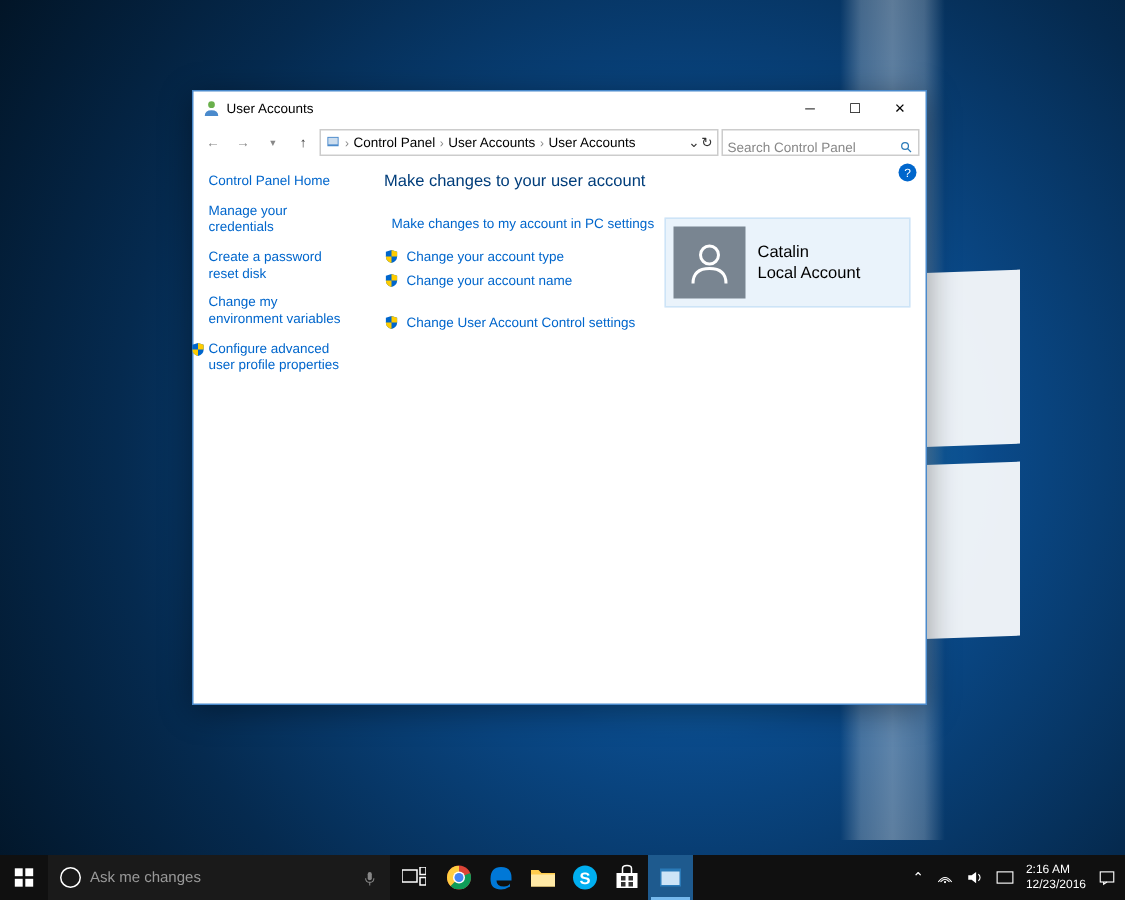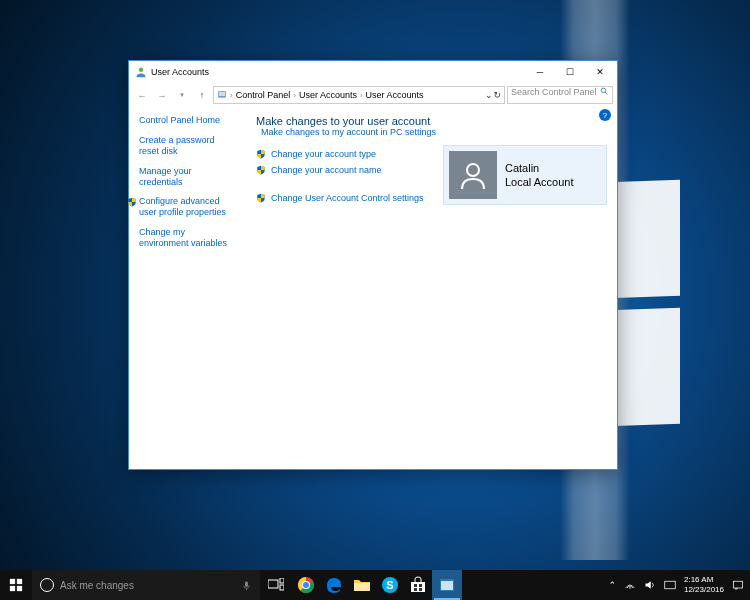--- a/index.html
+++ b/index.html
@@ -16,30 +16,30 @@
 .titlebar{height:22px;display:flex;align-items:center;padding:0 2px 0 6px;font-size:9px;color:#000}
 .titlebar .ticon{width:12px;height:12px;margin-right:4px}
 .titlebar .spacer{flex:1}
 .winbtn{width:30px;height:20px;display:flex;align-items:center;justify-content:center;font-size:9px}
 .navbar{height:24px;display:flex;align-items:center;padding:0 4px;gap:2px;font-size:9px}
 .navbtn{width:18px;height:18px;display:flex;align-items:center;justify-content:center;color:#888}
 .navbtn.act{color:#333}
 .breadcrumb{flex:1;height:18px;border:1px solid #ccc;display:flex;align-items:center;padding:0 3px;gap:3px;font-size:9px;color:#000}
 .bcsep{color:#888;font-size:8px}
 .bcdrop{margin-left:auto;display:flex;gap:1px;color:#333}
-.search{width:106px;height:18px;border:1px solid #ccc;display:flex;align-items:flex-start;padding:0 3px;gap:3px;font-size:9px;color:#888}
+.search{width:132px;height:18px;border:1px solid #ccc;display:flex;align-items:flex-end;padding:0 3px;gap:3px;font-size:9px;color:#888}
 .search .sico{width:9px;height:9px}
 .content{display:flex;height:calc(100% - 46px);position:relative}
 .sidebar{width:115px;padding:8px 8px 8px 10px;font-size:9px}
 .sidehead{color:#0066cc;margin-bottom:10px}
 .sidelink{color:#0066cc;margin-bottom:8px;line-height:1.25;cursor:pointer}
 .sidelink.shield{position:relative;padding-left:0}
 .sidelink.shield .sh{position:absolute;left:-12px;top:1px}
 .main{flex:1;padding:8px 12px;font-size:9px}
-.mhead{color:#003d7a;font-size:11px;margin-bottom:0}
+.mhead{color:#003d7a;font-size:11px;margin-bottom:17px}
 .mlink{color:#0066cc;margin-bottom:6px;cursor:pointer;display:flex;align-items:center;gap:5px}
 .mlink .indent{margin-left:5px}
 .mlink.under{}
 .shield-svg{width:10px;height:10px}
 .usercard{position:absolute;right:10px;top:38px;width:164px;height:60px;border:1px solid #cde4f7;background:#eaf3fb;display:flex;align-items:center;padding:5px;gap:8px}
 .avatar{width:48px;height:48px;background:#798591;display:flex;align-items:center;justify-content:center}
 .avatar svg{width:32px;height:32px}
 .userinfo{font-size:11px;color:#000;line-height:1.3}
 .help{position:absolute;right:6px;top:2px;width:12px;height:12px;border-radius:50%;background:#0066cc;color:#fff;font-size:8px;display:flex;align-items:center;justify-content:center}
 .taskbar{position:absolute;left:0;bottom:0;width:750px;height:30px;background:#101010;display:flex;align-items:center}
@@ -107,31 +107,31 @@
             <circle cx="6" cy="6" r="4" fill="none" stroke="#2a7ab8" stroke-width="1.5"></circle>
             <line x1="9" y1="9" x2="13" y2="13" stroke="#2a7ab8" stroke-width="1.5"></line>
           </svg>
       </div>
     </div>
 
     <div class="content">
       <div class="help">?</div>
       <div class="sidebar">
         <div class="sidehead">Control Panel Home</div>
+        <div class="sidelink">Manage your credentials</div>
         <div class="sidelink">Create a password reset disk</div>
-        <div class="sidelink">Manage your credentials</div>
+        <div class="sidelink">Change my environment variables</div>
         <div class="sidelink shield">
           <svg class="sh shield-svg" viewBox="0 0 16 16">
               <path d="M8 1 L14 3 L14 8 Q14 13 8 15 Q2 13 2 8 L2 3 Z" fill="#0066cc"></path>
               <path d="M8 1 L14 3 L14 8 L8 8 Z" fill="#ffcc00"></path>
               <path d="M8 8 L8 15 Q2 13 2 8 Z" fill="#ffcc00"></path>
             </svg>
           <span>Configure advanced user profile properties</span>
         </div>
-        <div class="sidelink">Change my environment variables</div>
       </div>
 
       <div class="main">
         <div class="mhead">Make changes to your user account</div>
         <div class="mlink">
             <span class="indent">Make changes to my account in PC settings</span>
           </div>
         <div style="height:6px"></div>
         <div class="mlink">
           <svg class="shield-svg" viewBox="0 0 16 16">

